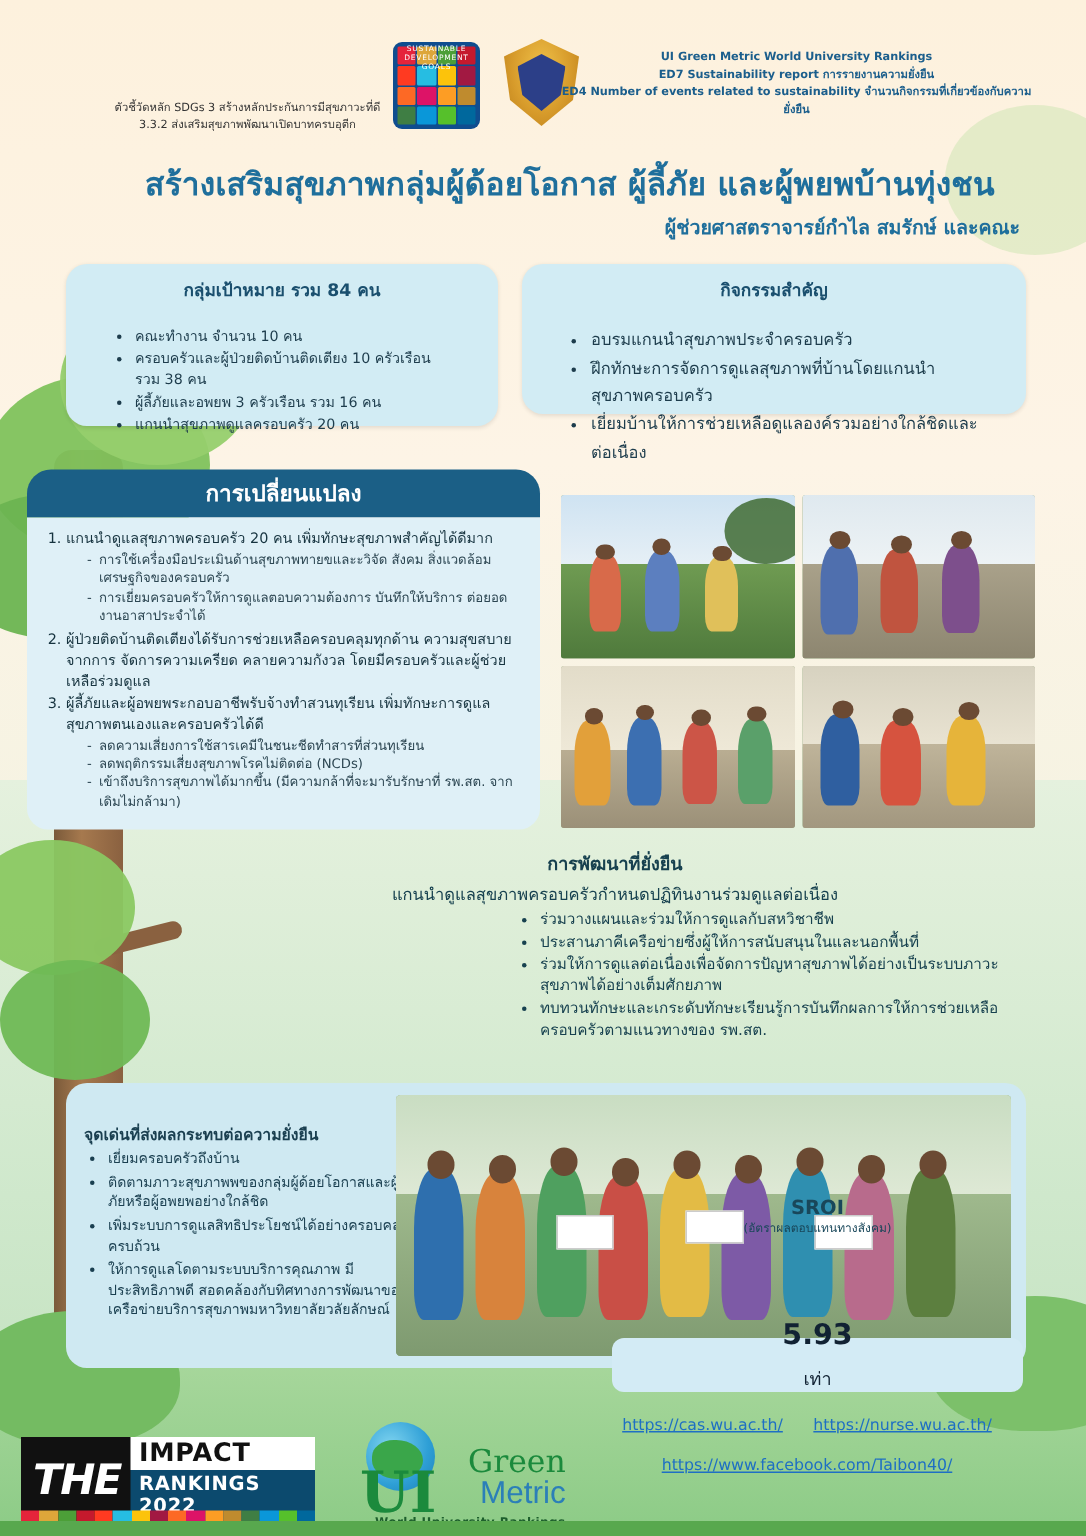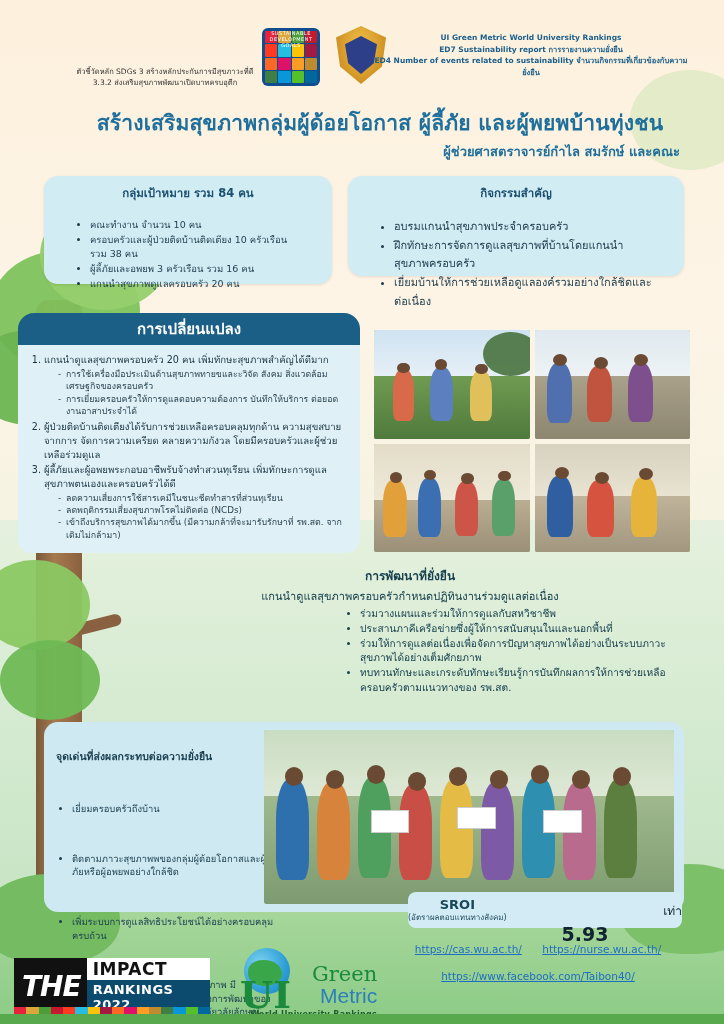--- a/index.html
+++ b/index.html
@@ -292,41 +292,41 @@
     width: 202px;
     margin: 0;
     padding-left: 14px;
     list-style: disc;
   }
   .impact-list li {
     font-size: 9.4px;
     color: #1a3f50;
     line-height: 1.45;
     margin-bottom: 2px;
-    margin-top: 36px;
   }
   .impact-photo {
     position: absolute;
     left: 220px; top: 8px;
     width: 410px; height: 174px;
     overflow: hidden;
     border-radius: 3px;
     background: #8fae7f;
   }
   
   .sroi-box {
     position: absolute;
     left: 408px; top: 892px;
     width: 274px; height: 36px;
     background: #d3ebf5;
     border-radius: 8px;
     display: flex;
     align-items: center;
-    justify-content: space-between;
+    justify-content: flex-end;
     gap: 8px;
+    flex-direction: column;
   }
   .sroi-label { text-align: center; line-height: 1.15; }
   .sroi-label .t1 { font-size: 13px; color: #19475a; font-weight: bold; }
   .sroi-label .t2 { font-size: 8px; color: #19475a; }
   .sroi-val { font-size: 19px; font-weight: bold; color: #123; margin-top: 48px; }
   .sroi-unit { font-size: 12px; color: #123; }
   .links {
     position: absolute;
     left: 388px; top: 934px;
     width: 300px;

